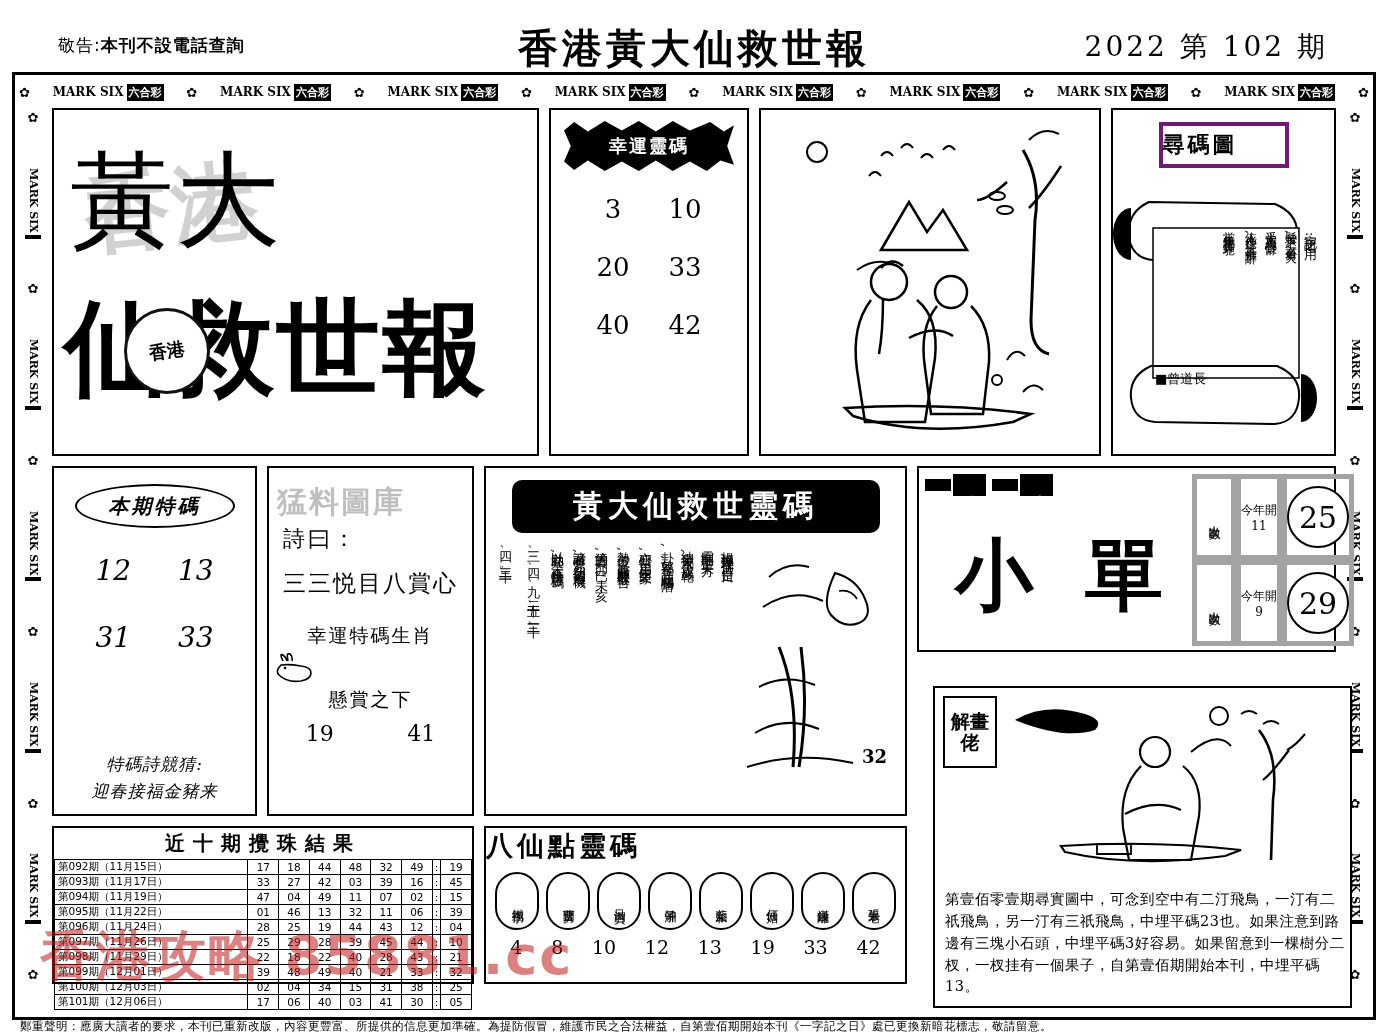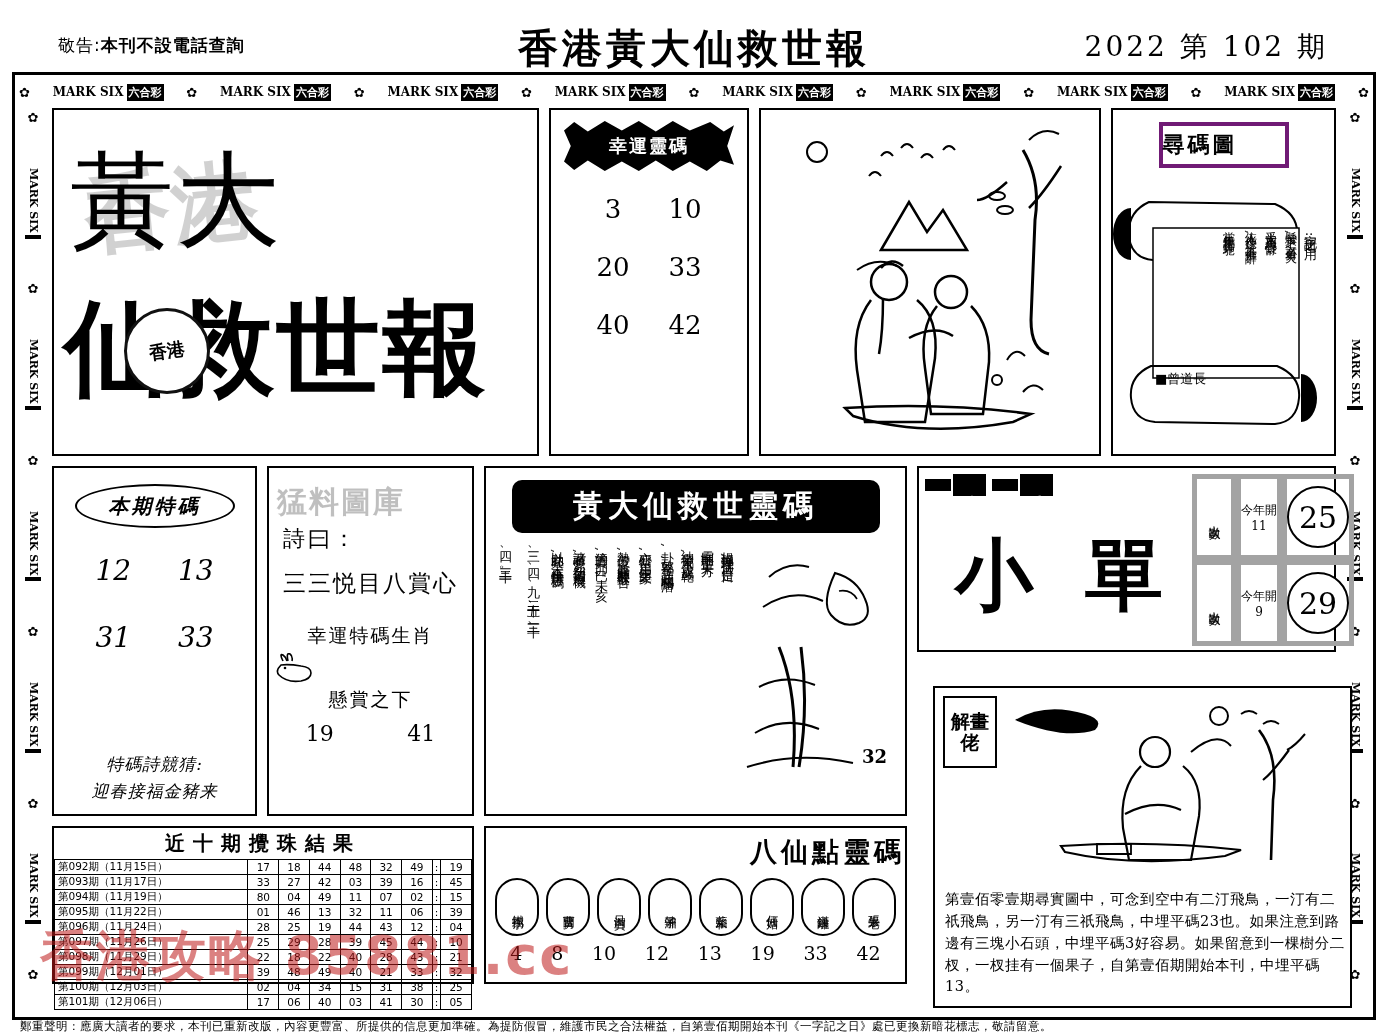--- a/index.html
+++ b/index.html
@@ -265,22 +265,22 @@
   }
   table.res { width:100%; border-collapse:collapse;
     font-family:"DejaVu Sans", sans-serif; font-size:10.5px; }
   table.res td { border:1px solid #000; padding:0 2px; text-align:center; white-space:nowrap; }
   table.res td.label { text-align:left; font-size:10.5px; padding-left:3px; }
   table.res td.sep { width:6px; }
 
   
   #baxian-box { left:432px; top:718px; width:423px; height:158px; }
   .bx-title {
-    text-align:right; font-family:Liberation Mono, monospace; font-weight:bold;
-    font-size:27px; letter-spacing:4px; margin-top:6px;
+    text-align:left; font-family:Liberation Mono, monospace; font-weight:bold;
+    font-size:27px; letter-spacing:4px; 
   }
   .bx-row { display:flex; justify-content:space-around; margin-top:8px; padding:0 6px; }
   .bx-cap {
     width:44px; height:58px; border:2px solid #000; border-radius:22px;
     display:flex; align-items:center; justify-content:center;
     font-family:"DejaVu Serif", serif; font-size:12px;
     writing-mode:vertical-rl; letter-spacing:1px;
   }
   .bx-nums { display:flex; justify-content:space-around; margin-top:6px; padding:0 10px;
     font-family:"DejaVu Serif", serif; font-size:19px; }
@@ -639,21 +639,21 @@
             <td>27</td>
             <td>42</td>
             <td>03</td>
             <td>39</td>
             <td>16</td>
             <td class="sep">:</td>
             <td>45</td>
           </tr>
           <tr>
             <td class="label">第094期（11月19日）</td>
-            <td>80</td>
+            <td>47</td>
             <td>04</td>
             <td>49</td>
             <td>11</td>
             <td>07</td>
             <td>02</td>
             <td class="sep">:</td>
             <td>15</td>
           </tr>
           <tr>
             <td class="label">第095期（11月22日）</td>

